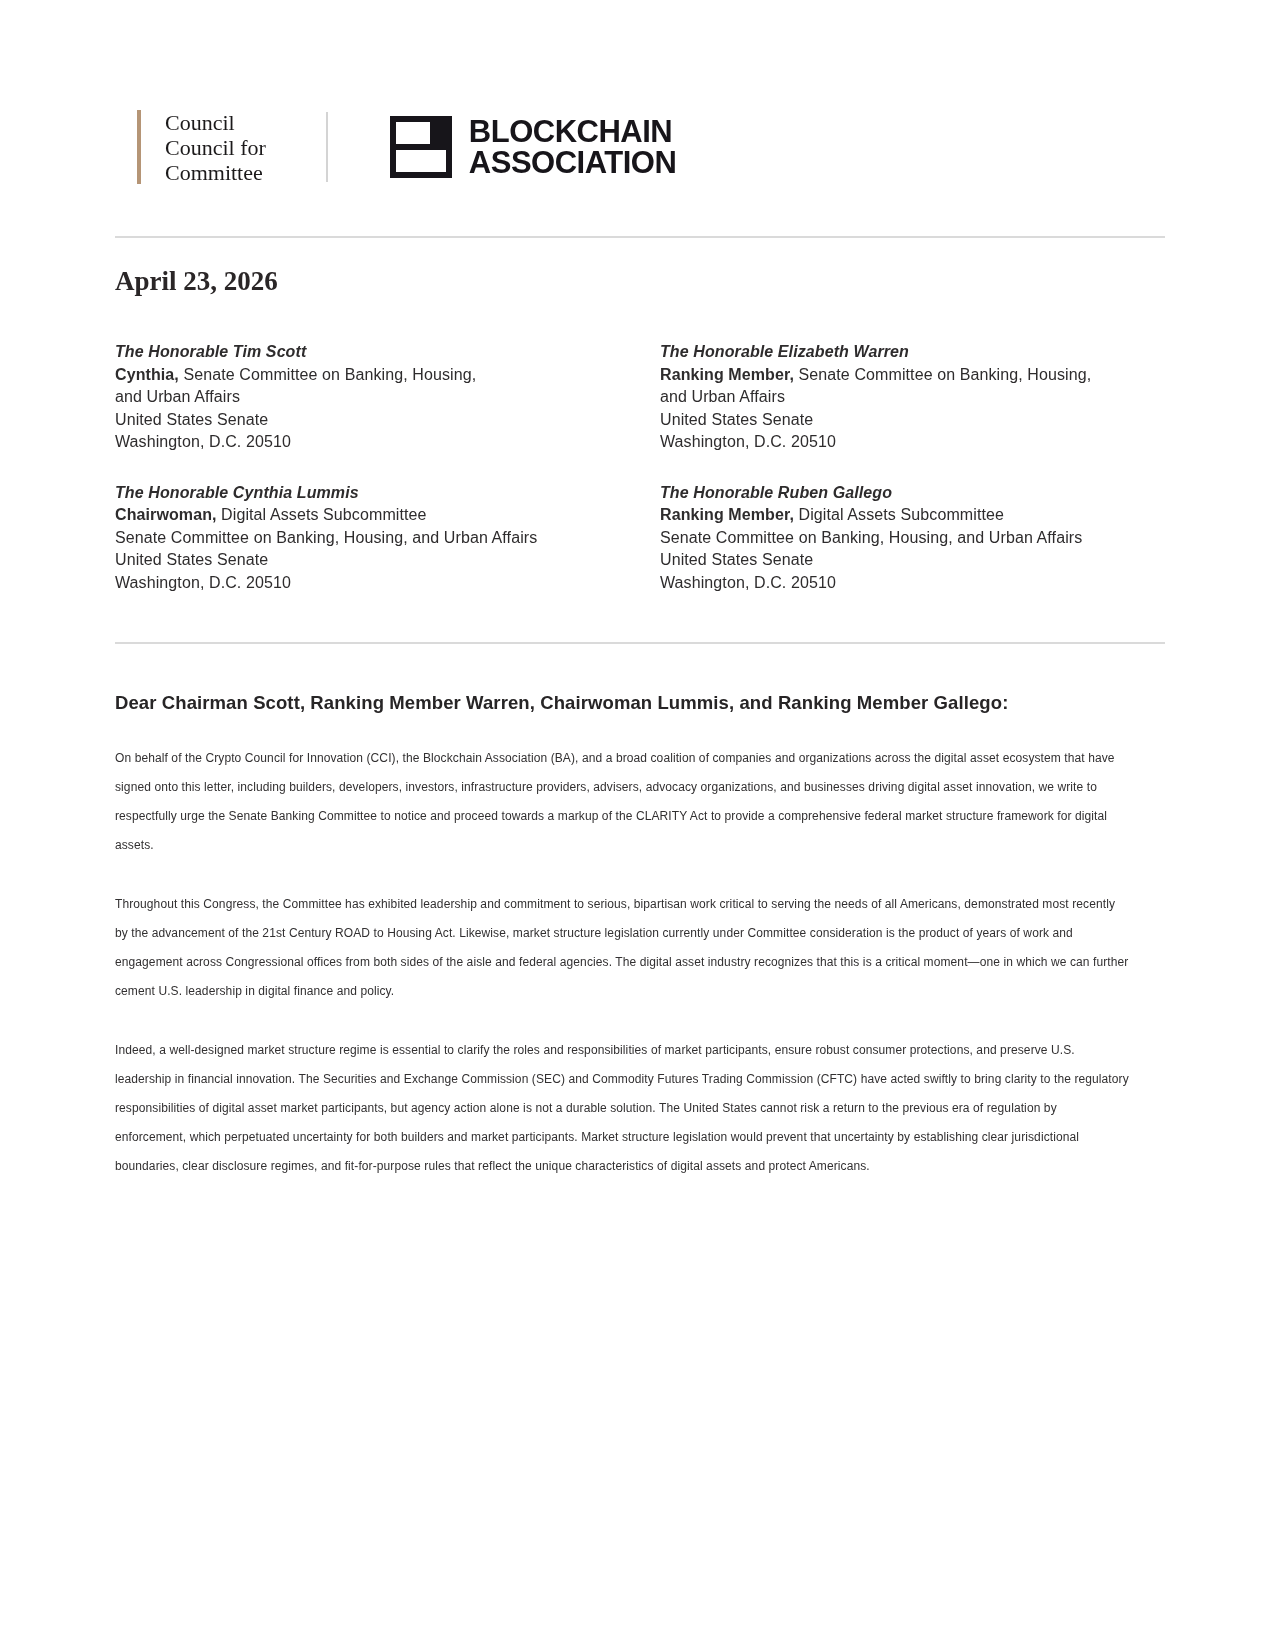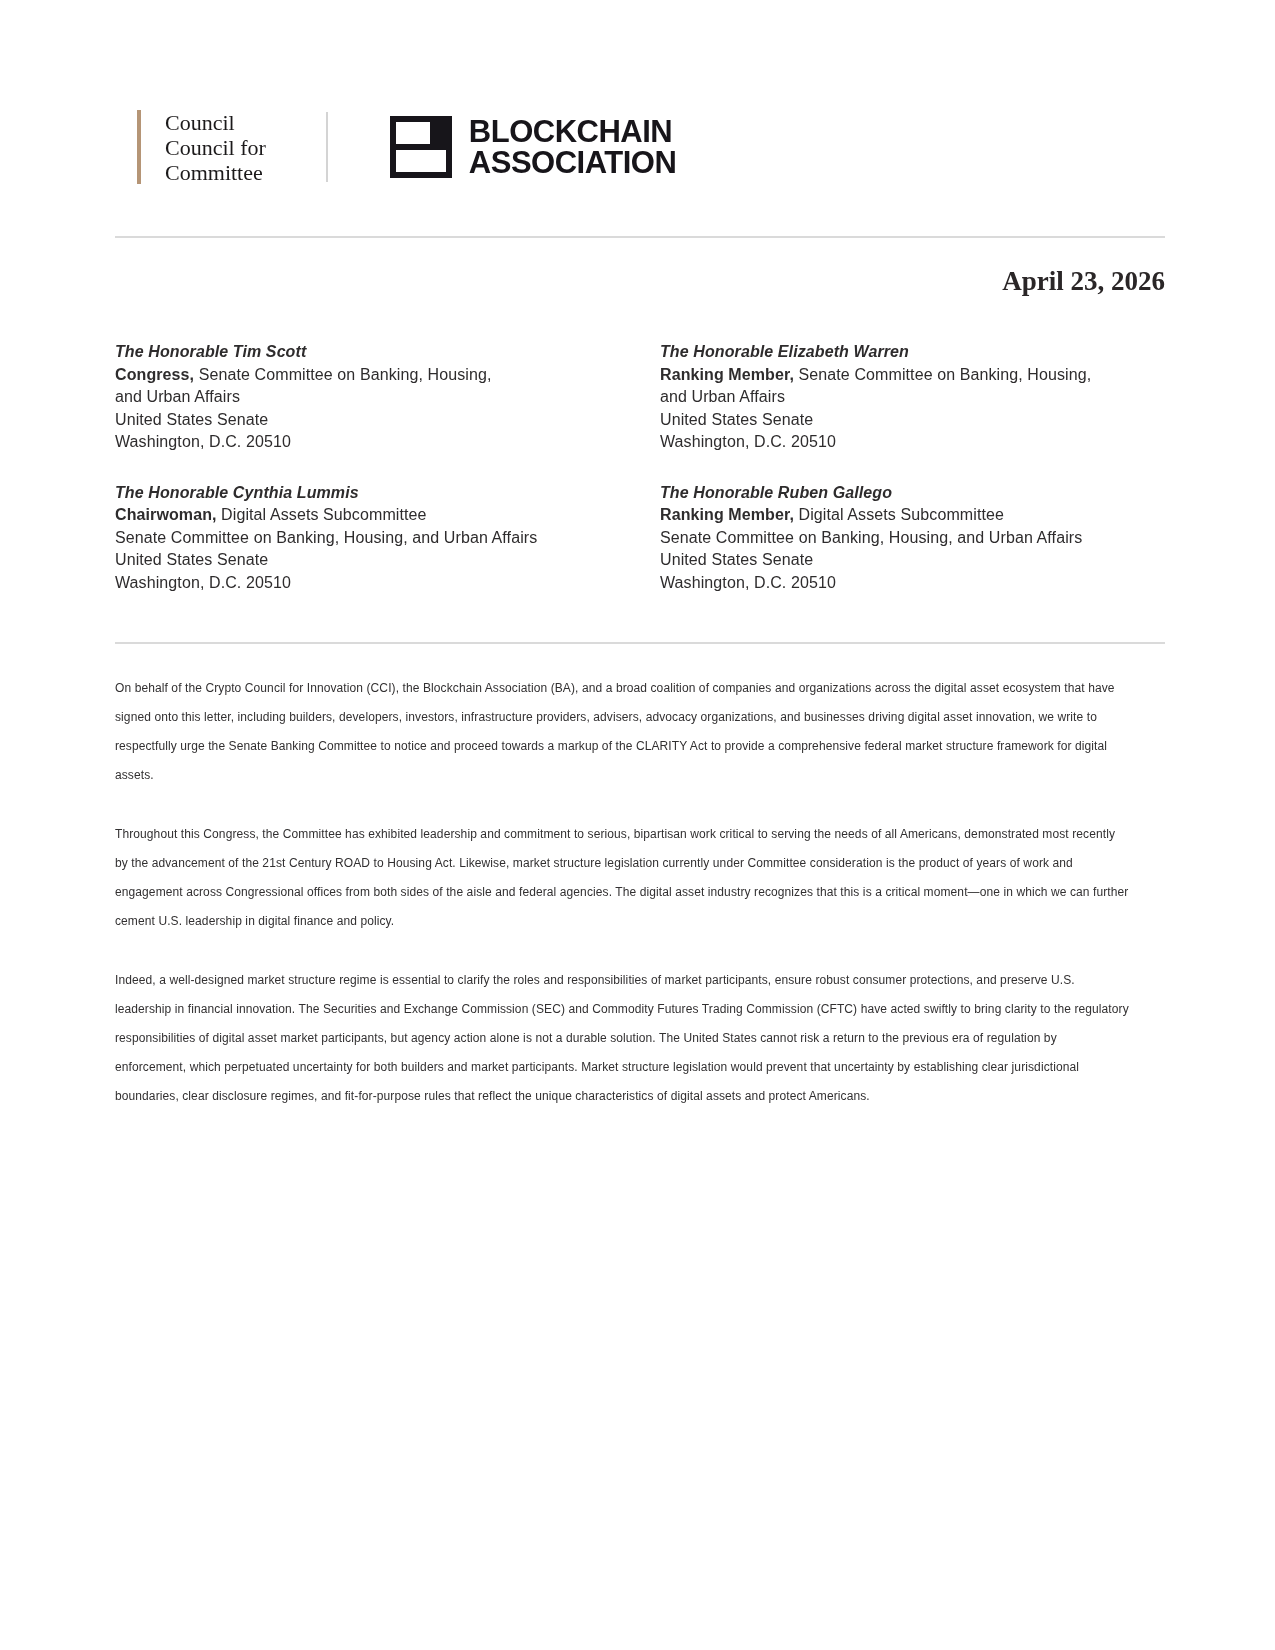--- a/index.html
+++ b/index.html
@@ -94,21 +94,20 @@
   .hr1 { margin-top: 48px; }
   .hr2 { margin-top: 48px; }
 
   
   .date {
     margin-top: 28px;
     font-family: "Liberation Serif", serif;
     font-size: 27px;
     font-weight: 600;
     color: #2a2627;
-    text-align: right;
   }
 
   
   .recipients {
     margin-top: 44px;
     display: grid;
     grid-template-columns: 545px 1fr;
     row-gap: 28px;
   }
   .recipient {
@@ -167,21 +166,21 @@
   </div>
 
   <hr class="hr hr1">
 
   <div class="date">April 23, 2026</div>
 
   <div class="recipients">
 
     <div class="recipient">
       <div class="r-name">The Honorable Tim Scott</div>
-      <div class="r-line"><b>Congress,</b><span> Senate Committee on Banking, Housing,</span></div>
+      <div class="r-line"><b>Cynthia,</b><span> Senate Committee on Banking, Housing,</span></div>
       <div class="r-line">and Urban Affairs</div>
       <div class="r-line">United States Senate</div>
       <div class="r-line">Washington, D.C. 20510</div>
     </div>
 
     <div class="recipient">
       <div class="r-name">The Honorable Elizabeth Warren</div>
       <div class="r-line"><b>Ranking Member,</b><span> Senate Committee on Banking, Housing,</span></div>
       <div class="r-line">and Urban Affairs</div>
       <div class="r-line">United States Senate</div>
@@ -201,18 +200,19 @@
       <div class="r-line"><b>Ranking Member,</b><span> Digital Assets Subcommittee</span></div>
       <div class="r-line">Senate Committee on Banking, Housing, and Urban Affairs</div>
       <div class="r-line">United States Senate</div>
       <div class="r-line">Washington, D.C. 20510</div>
     </div>
 
   </div>
 
   <hr class="hr hr2">
 
+  <div class="salutation">Dear Chairman Scott, Ranking Member Warren, Chairwoman Lummis, and Ranking Member Gallego:</div>
 
   <p class="body-para">On behalf of the Crypto Council for Innovation (CCI), the Blockchain Association (BA), and a broad coalition of companies and organizations across the digital asset ecosystem that have signed onto this letter, including builders, developers, investors, infrastructure providers, advisers, advocacy organizations, and businesses driving digital asset innovation, we write to respectfully urge the Senate Banking Committee to notice and proceed towards a markup of the CLARITY Act to provide a comprehensive federal market structure framework for digital assets.</p>
   <p class="body-para">Throughout this Congress, the Committee has exhibited leadership and commitment to serious, bipartisan work critical to serving the needs of all Americans, demonstrated most recently by the advancement of the 21st Century ROAD to Housing Act. Likewise, market structure legislation currently under Committee consideration is the product of years of work and engagement across Congressional offices from both sides of the aisle and federal agencies. The digital asset industry recognizes that this is a critical moment—one in which we can further cement U.S. leadership in digital finance and policy.</p>
   <p class="body-para">Indeed, a well-designed market structure regime is essential to clarify the roles and responsibilities of market participants, ensure robust consumer protections, and preserve U.S. leadership in financial innovation. The Securities and Exchange Commission (SEC) and Commodity Futures Trading Commission (CFTC) have acted swiftly to bring clarity to the regulatory responsibilities of digital asset market participants, but agency action alone is not a durable solution. The United States cannot risk a return to the previous era of regulation by enforcement, which perpetuated uncertainty for both builders and market participants. Market structure legislation would prevent that uncertainty by establishing clear jurisdictional boundaries, clear disclosure regimes, and fit-for-purpose rules that reflect the unique characteristics of digital assets and protect Americans.</p>
 
 </div>
 
 </body></html>

